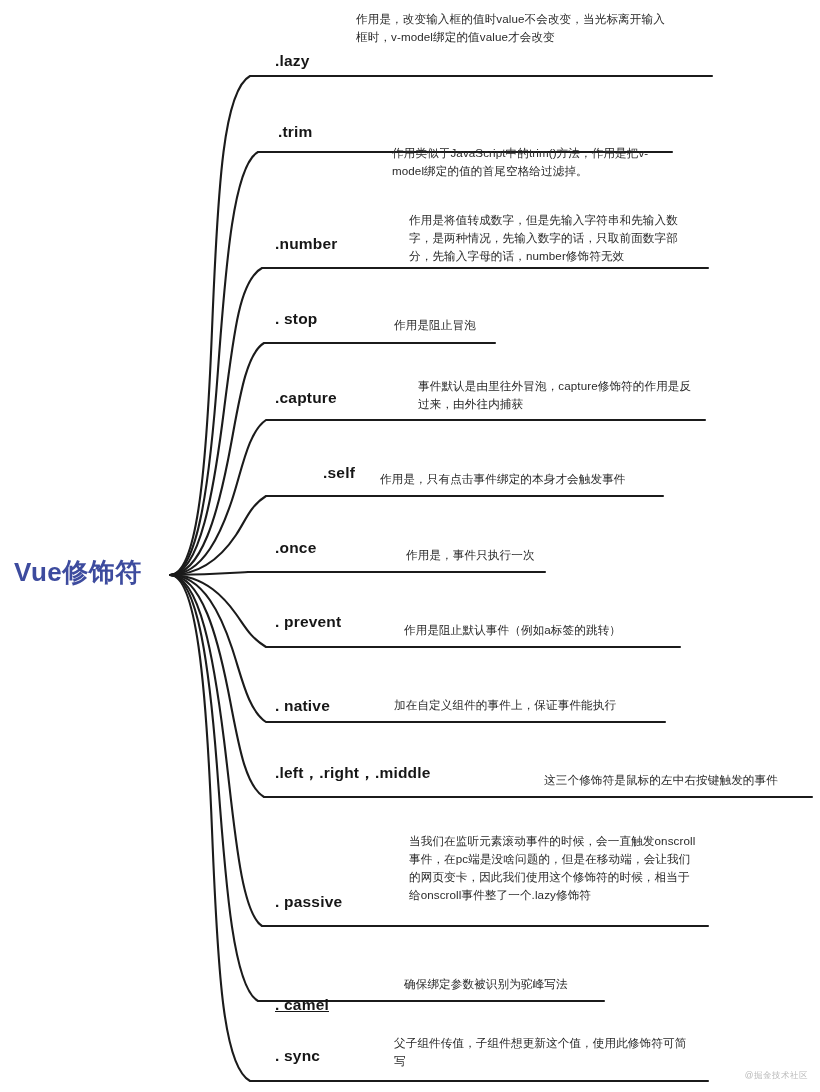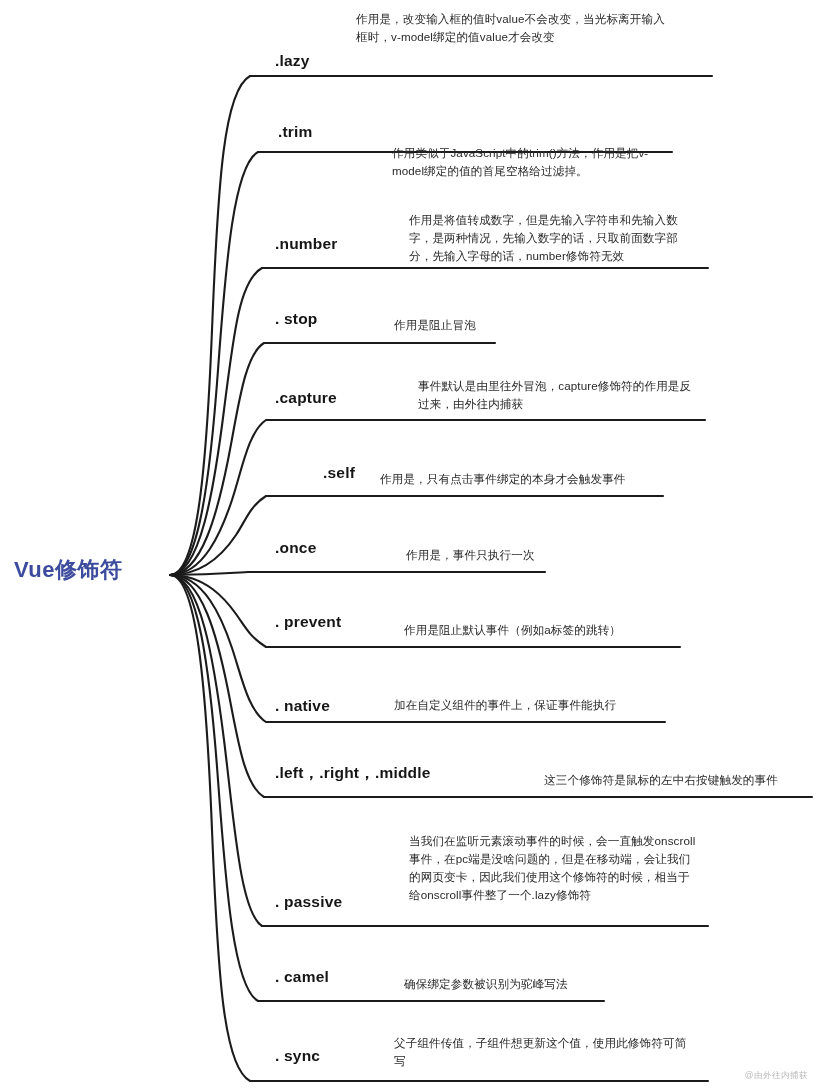--- a/index.html
+++ b/index.html
@@ -32,21 +32,21 @@
   #branch-svg path {
     fill: none;
     stroke: #1b1b1b;
     stroke-width: 2.1;
     stroke-linecap: round;
   }
   .root-node {
     position: absolute;
     left: 14px;
     top: 558px;
-    font-size: 22px;
+    font-size: 26px;
     font-weight: bold;
     letter-spacing: 0.5px;
     color: #3d4b9e;
     white-space: nowrap;
     line-height: 1.1;
   }
   .branch {
     position: absolute;
   }
   .branch-label {
@@ -160,24 +160,24 @@
     <div class="branch-label" style="left:275px; top:763px;">.left，.right，.middle</div>
     <div class="branch-desc" style="left:516px; top:771px; width:290px;text-align:center;">这三个修饰符是鼠标的左中右按键触发的事件</div>
   </div>
 
   <div class="branch">
     <div class="branch-label" style="left:275px; top:893px;">. passive</div>
     <div class="branch-desc" style="left:409px; top:832px; width:288px;">当我们在监听元素滚动事件的时候，会一直触发onscroll事件，在pc端是没啥问题的，但是在移动端，会让我们的网页变卡，因此我们使用这个修饰符的时候，相当于给onscroll事件整了一个.lazy修饰符</div>
   </div>
 
   <div class="branch">
-    <div class="branch-label" style="left:275px; top:968px;">. camel</div>
+    <div class="branch-label" style="left:275px; top:996px;text-decoration:underline;">. camel</div>
     <div class="branch-desc" style="left:404px; top:975px; width:250px;">确保绑定参数被识别为驼峰写法</div>
   </div>
 
   <div class="branch">
     <div class="branch-label" style="left:275px; top:1047px;">. sync</div>
     <div class="branch-desc" style="left:394px; top:1035px; width:298px;font-family:Liberation Mono, monospace;">父子组件传值，子组件想更新这个值，使用此修饰符可简写</div>
   </div>
 
-  <div class="watermark">@由外往内捕获</div>
+  <div class="watermark">@掘金技术社区</div>
 
 </div>
 
 </body></html>

